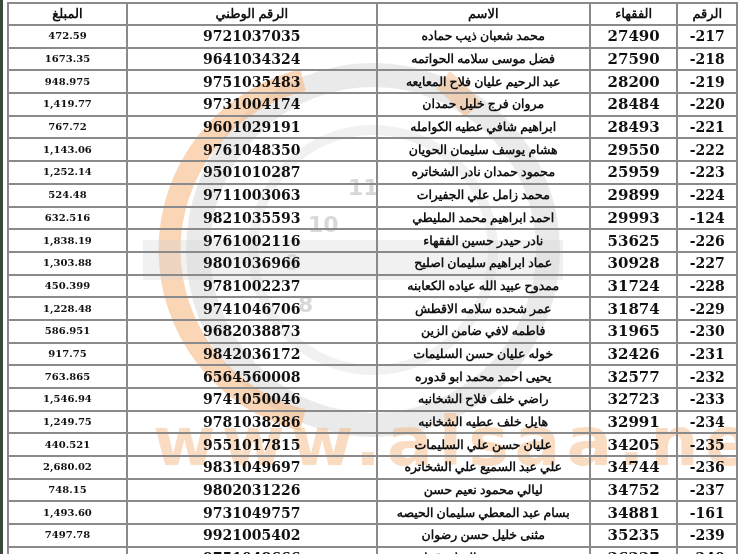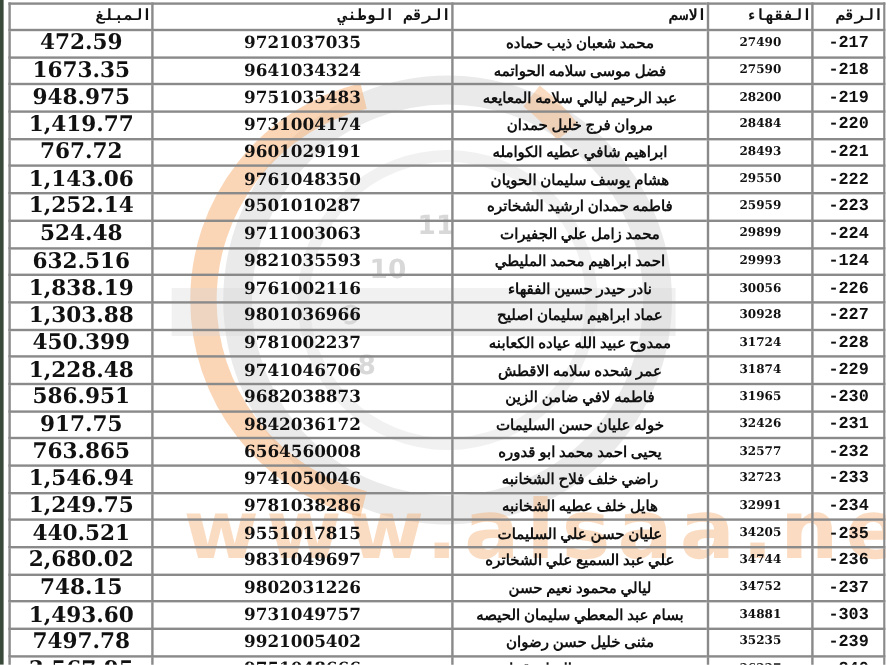--- a/index.html
+++ b/index.html
@@ -47,35 +47,34 @@
       height: 20.7px;
       padding: 0;
       line-height: 20px;
       font-weight: bold;
       color: #111;
       text-align: center;
       white-space: nowrap;
       overflow: hidden;
     }
     table.doc-table th {
-      font-family: Liberation Mono, monospace;
+      font-family: Liberation Sans, sans-serif;
       font-size: 13px;
       height: 20px;
-      text-align: right;
-    }
-    td.num-col { width: 58px; font-size: 14px; direction: ltr; font-family: Liberation Mono, monospace; }
-    td.sub-col { width: 86px; font-size: 10px; }
+    }
+    td.num-col { width: 58px; font-size: 14px; direction: ltr; }
+    td.sub-col { width: 86px; font-size: 15px; }
     td.name-col {
       width: 212px;
       font-family: Liberation Serif, serif;
       font-size: 12.5px;
       text-align: center;
     }
     td.nid-col { width: 250px; font-size: 14px; }
-    td.amt-col { width: 118px; font-size: 18px; margin-top: 48px; }
+    td.amt-col { width: 118px; font-size: 10px; margin-top: 48px; }
   </style>
 </head>
 <body>
 
 <div class="page">
 
   <svg class="watermark" viewBox="0 0 738 554">
 
     <circle cx="370" cy="250" r="175" fill="none" stroke="#d9d9d9" stroke-width="24" opacity="0.55"></circle>
 
@@ -115,21 +114,21 @@
         <tr>
           <td class="num-col">-218</td>
           <td class="sub-col">27590</td>
           <td class="name-col">فضل موسى سلامه الحواتمه</td>
           <td class="nid-col">9641034324</td>
           <td class="amt-col">1673.35</td>
         </tr>
         <tr>
           <td class="num-col">-219</td>
           <td class="sub-col">28200</td>
-          <td class="name-col">عبد الرحيم ليالي سلامه المعايعه</td>
+          <td class="name-col">عبد الرحيم عليان فلاح المعايعه</td>
           <td class="nid-col">9751035483</td>
           <td class="amt-col">948.975</td>
         </tr>
         <tr>
           <td class="num-col">-220</td>
           <td class="sub-col">28484</td>
           <td class="name-col">مروان فرج خليل حمدان</td>
           <td class="nid-col">9731004174</td>
           <td class="amt-col">1,419.77</td>
         </tr>
@@ -143,41 +142,41 @@
         <tr>
           <td class="num-col">-222</td>
           <td class="sub-col">29550</td>
           <td class="name-col">هشام يوسف سليمان الحويان</td>
           <td class="nid-col">9761048350</td>
           <td class="amt-col">1,143.06</td>
         </tr>
         <tr>
           <td class="num-col">-223</td>
           <td class="sub-col">25959</td>
-          <td class="name-col">فاطمه حمدان ارشيد الشخاتره</td>
+          <td class="name-col">محمود حمدان نادر الشخاتره</td>
           <td class="nid-col">9501010287</td>
           <td class="amt-col">1,252.14</td>
         </tr>
         <tr>
           <td class="num-col">-224</td>
           <td class="sub-col">29899</td>
           <td class="name-col">محمد زامل علي الجفيرات</td>
           <td class="nid-col">9711003063</td>
           <td class="amt-col">524.48</td>
         </tr>
         <tr>
           <td class="num-col">-124</td>
           <td class="sub-col">29993</td>
           <td class="name-col">احمد ابراهيم محمد المليطي</td>
           <td class="nid-col">9821035593</td>
           <td class="amt-col">632.516</td>
         </tr>
         <tr>
           <td class="num-col">-226</td>
-          <td class="sub-col">30056</td>
+          <td class="sub-col">53625</td>
           <td class="name-col">نادر حيدر حسين الفقهاء</td>
           <td class="nid-col">9761002116</td>
           <td class="amt-col">1,838.19</td>
         </tr>
         <tr>
           <td class="num-col">-227</td>
           <td class="sub-col">30928</td>
           <td class="name-col">عماد ابراهيم سليمان اصليح</td>
           <td class="nid-col">9801036966</td>
           <td class="amt-col">1,303.88</td>
@@ -246,21 +245,21 @@
           <td class="amt-col">2,680.02</td>
         </tr>
         <tr>
           <td class="num-col">-237</td>
           <td class="sub-col">34752</td>
           <td class="name-col">ليالي محمود نعيم حسن</td>
           <td class="nid-col">9802031226</td>
           <td class="amt-col">748.15</td>
         </tr>
         <tr>
-          <td class="num-col">-303</td>
+          <td class="num-col">-161</td>
           <td class="sub-col">34881</td>
           <td class="name-col">بسام عبد المعطي سليمان الحيصه</td>
           <td class="nid-col">9731049757</td>
           <td class="amt-col">1,493.60</td>
         </tr>
         <tr>
           <td class="num-col">-239</td>
           <td class="sub-col">35235</td>
           <td class="name-col">مثنى خليل حسن رضوان</td>
           <td class="nid-col">9921005402</td>

